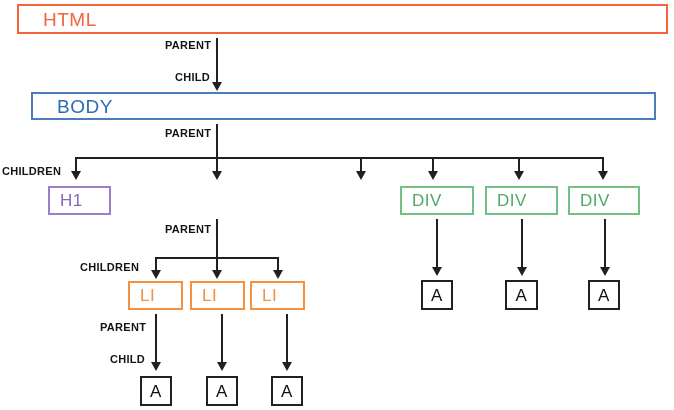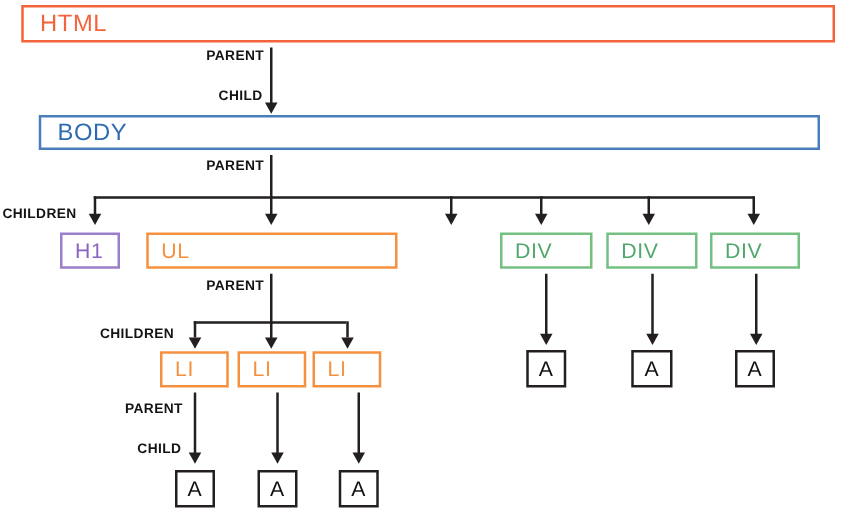--- a/index.html
+++ b/index.html
@@ -29,21 +29,21 @@
   .node .node-label {
     font-family: "Liberation Sans", sans-serif;
     font-weight: 400;
     letter-spacing: 0.5px;
     line-height: 1;
     white-space: nowrap;
   }
   
   .node.banner .node-label {
     font-size: 19px;
-    padding-left: 13px;
+    padding-left: 24px;
   }
   
   .node.tag .node-label {
     font-size: 17px;
     padding-left: 10px;
   }
   
   .node.leaf {
     justify-content: center;
     border-width: 2px;
@@ -119,27 +119,24 @@
 
   <div class="vline" style="left:432px; top:157px; height:16px;"></div>
   <div class="arrowhead" style="left:428px; top:171px;"></div>
 
   <div class="vline" style="left:518px; top:157px; height:16px;"></div>
   <div class="arrowhead" style="left:514px; top:171px;"></div>
 
   <div class="vline" style="left:602px; top:157px; height:16px;"></div>
   <div class="arrowhead" style="left:598px; top:171px;"></div>
 
-  <div class="node tag" style="left:48px; top:186px; width:48px; height:29px; border-color:#9b7ec8;">
+  <div class="node tag" style="left:48px; top:186px; width:63px; height:29px; border-color:#9b7ec8;">
     <span class="node-label" style="color:#8a64c0;">H1</span>
   </div>
 
-  <div class="node tag" style="left:117px; top:186px; width:201px; height:29px; border-color:#f5903e;">
-    <span class="node-label" style="color:#f5903e;">UL</span>
-  </div>
 
 
   <div class="node tag" style="left:400px; top:186px; width:74px; height:29px; border-color:#74c083;">
     <span class="node-label" style="color:#4fa86b;">DIV</span>
   </div>
 
   <div class="node tag" style="left:485px; top:186px; width:73px; height:29px; border-color:#74c083;">
     <span class="node-label" style="color:#4fa86b;">DIV</span>
   </div>
 

